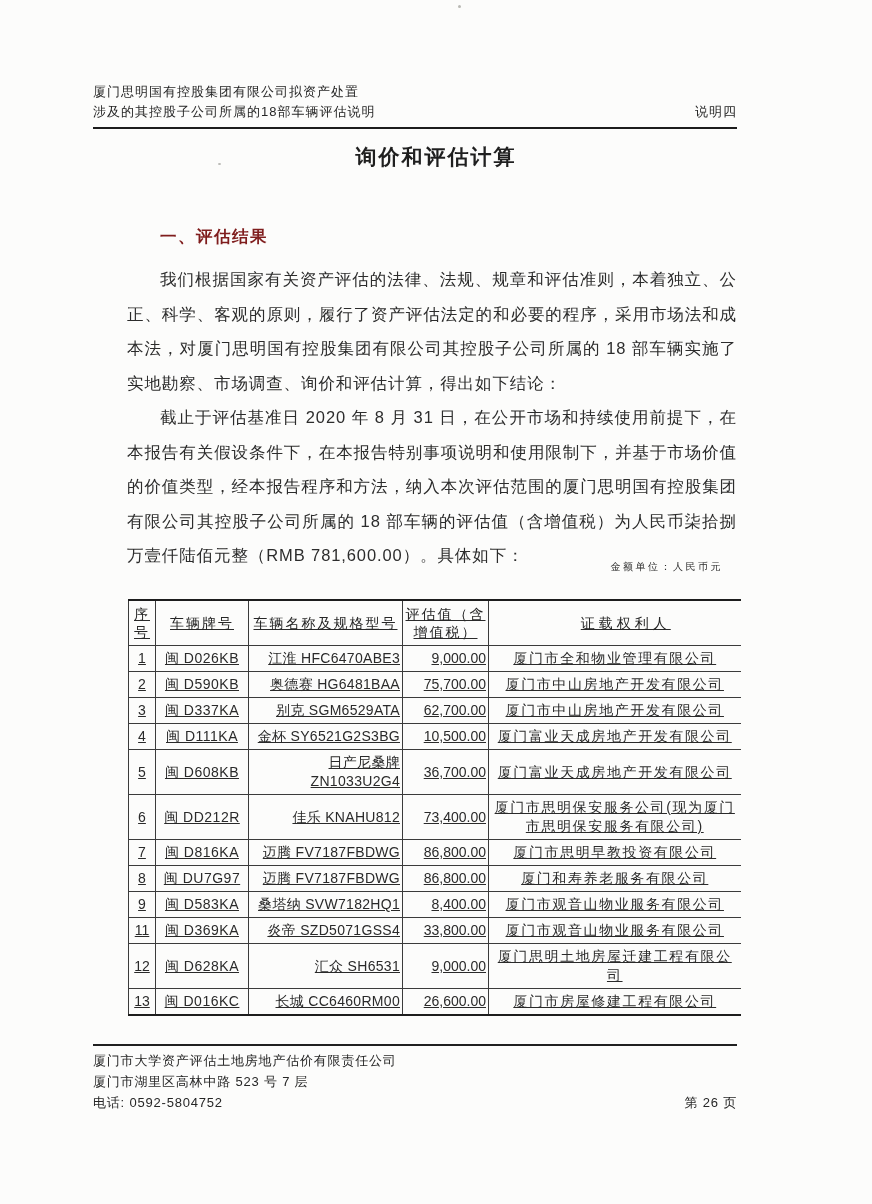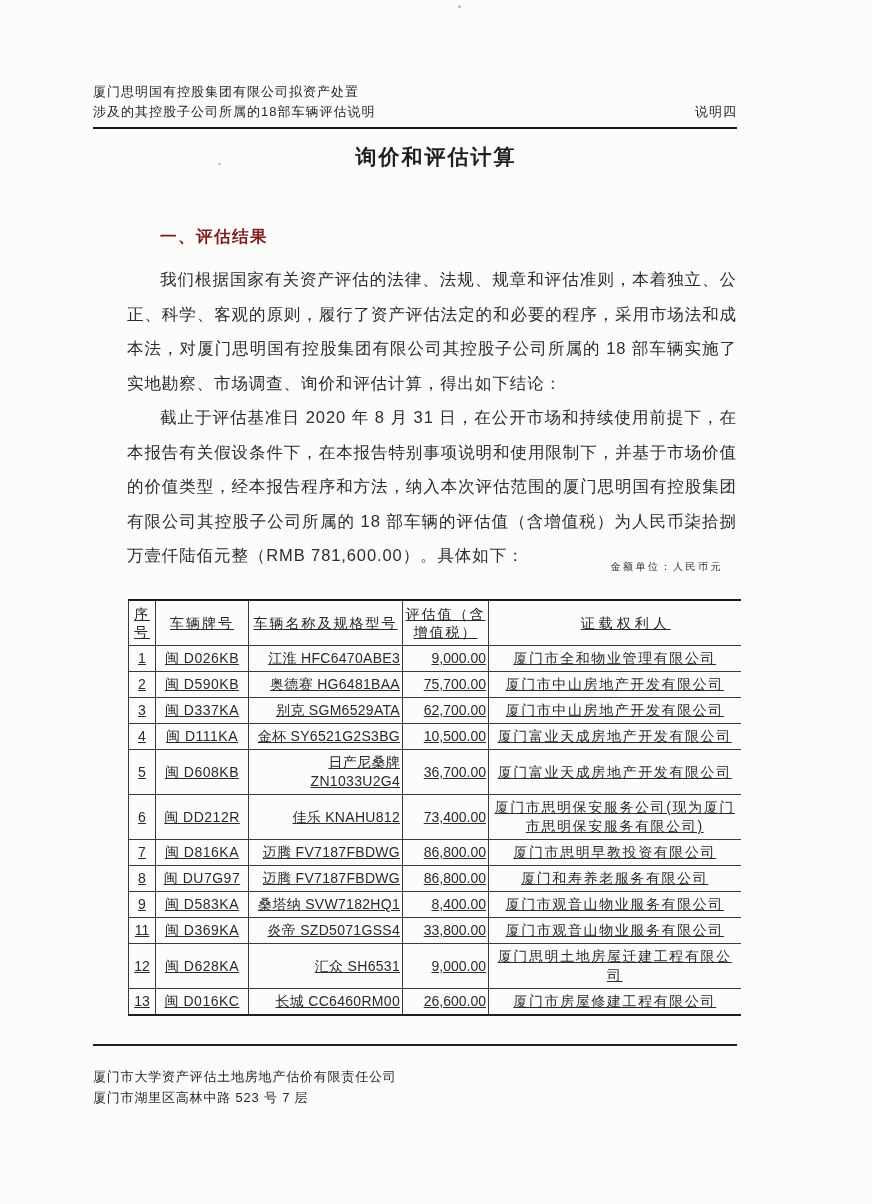--- a/index.html
+++ b/index.html
@@ -69,21 +69,21 @@
   .td-idx{text-align:center;}
   .td-plate{text-align:center;letter-spacing:0.5px;}
   .td-name{text-align:right;letter-spacing:0.3px;}
   .td-val{text-align:right;padding-right:10px;}
   .td-owner{text-align:center;padding-left:12px;letter-spacing:1.6px;line-height:20px;}
   
   .doc-footer{
     position:absolute;left:93px;top:1044px;width:644px;
     border-top:2.2px solid #202020;
     font-size:13px;line-height:21px;letter-spacing:0.8px;color:#262626;
-    padding-top:20px;
+    padding-top:4px;
   }
   .doc-footer .phone-row{display:flex;justify-content:space-between;}
   
   .speck{position:absolute;background:#b9b9b4;border-radius:50%;}
   .speck.s1{left:458px;top:5px;width:3px;height:3px;}
   .speck.s2{left:218px;top:163px;width:3px;height:2px;}
 </style>
 </head>
 <body>
 
@@ -225,15 +225,19 @@
           <td class="td-name">长城 CC6460RM00</td>
           <td class="td-val">26,600.00</td>
           <td class="td-owner">厦门市房屋修建工程有限公司</td>
         </tr>
       </tbody>
   </table>
 
   <div class="doc-footer">
     <div>厦门市大学资产评估土地房地产估价有限责任公司</div>
     <div>厦门市湖里区高林中路 523 号 7 层</div>
+    <div class="phone-row">
+      <span>电话: 0592-5804752</span>
+      <span>第 26 页</span>
+    </div>
   </div>
 
 </div>
 
 </body></html>

